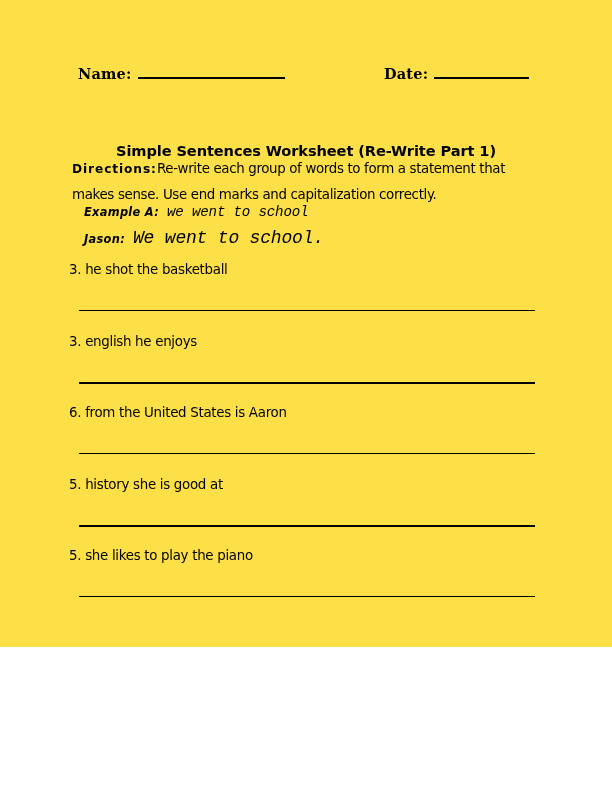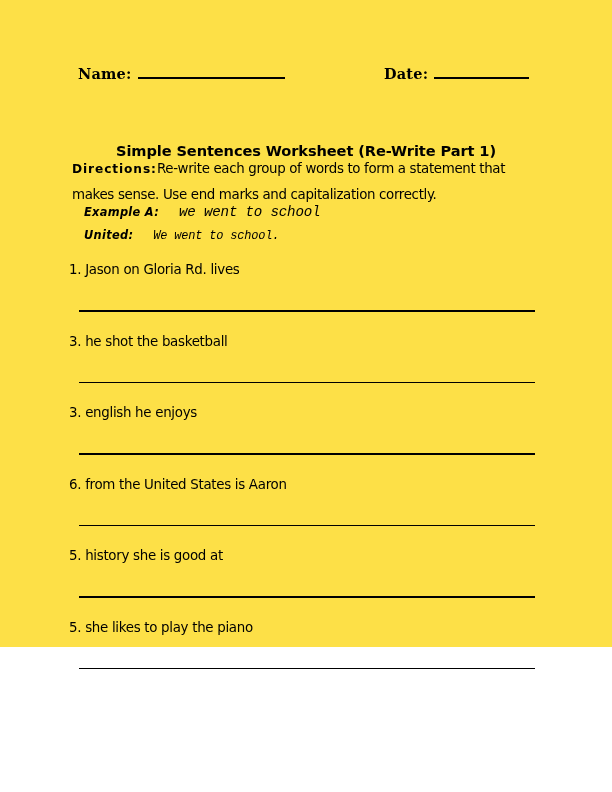--- a/index.html
+++ b/index.html
@@ -105,29 +105,29 @@
     align-items: baseline;
     height: 24px;
     white-space: nowrap;
   }
   .example-label {
     font-family: "DejaVu Sans", "Liberation Sans", sans-serif;
     font-weight: bold;
     font-style: italic;
     font-size: 11.4px;
     letter-spacing: 0.3px;
-    margin-right: 20px;
+    margin-right: 8px;
   }
   .example-text {
     font-family: Liberation Mono, monospace;
     font-style: italic;
     font-size: 14.2px;
     letter-spacing: -0.2px;
   }
-  .example-answer-text { font-size: 12px; }
+  .example-answer-text { font-size: 18px; }
 
   
   .items {
     position: absolute;
     left: 0;
     top: 262px;
     width: 612px;
   }
   .item {
     position: relative;
@@ -175,31 +175,27 @@
   <div class="directions">
     <span class="directions-label">Directions:</span><span>Re-write each group of words to form a statement that makes sense. Use end marks and capitalization correctly.</span>
   </div>
 
   <div class="example-block">
     <div class="example-line">
       <span class="example-label">Example A:</span>
       <span class="example-text">we went to school</span>
     </div>
     <div class="example-line">
-      <span class="example-label">United:</span>
+      <span class="example-label">Jason:</span>
       <span class="example-text example-answer-text">We went to school.</span>
     </div>
   </div>
 
   <div class="items">
 
-    <div class="item">
-      <div class="item-text">1. Jason on Gloria Rd. lives</div>
-      <div class="item-rule thick"></div>
-    </div>
 
     <div class="item">
       <div class="item-text">3. he shot the basketball</div>
       <div class="item-rule"></div>
     </div>
 
     <div class="item">
       <div class="item-text">3. english he enjoys</div>
       <div class="item-rule thick"></div>
     </div>

